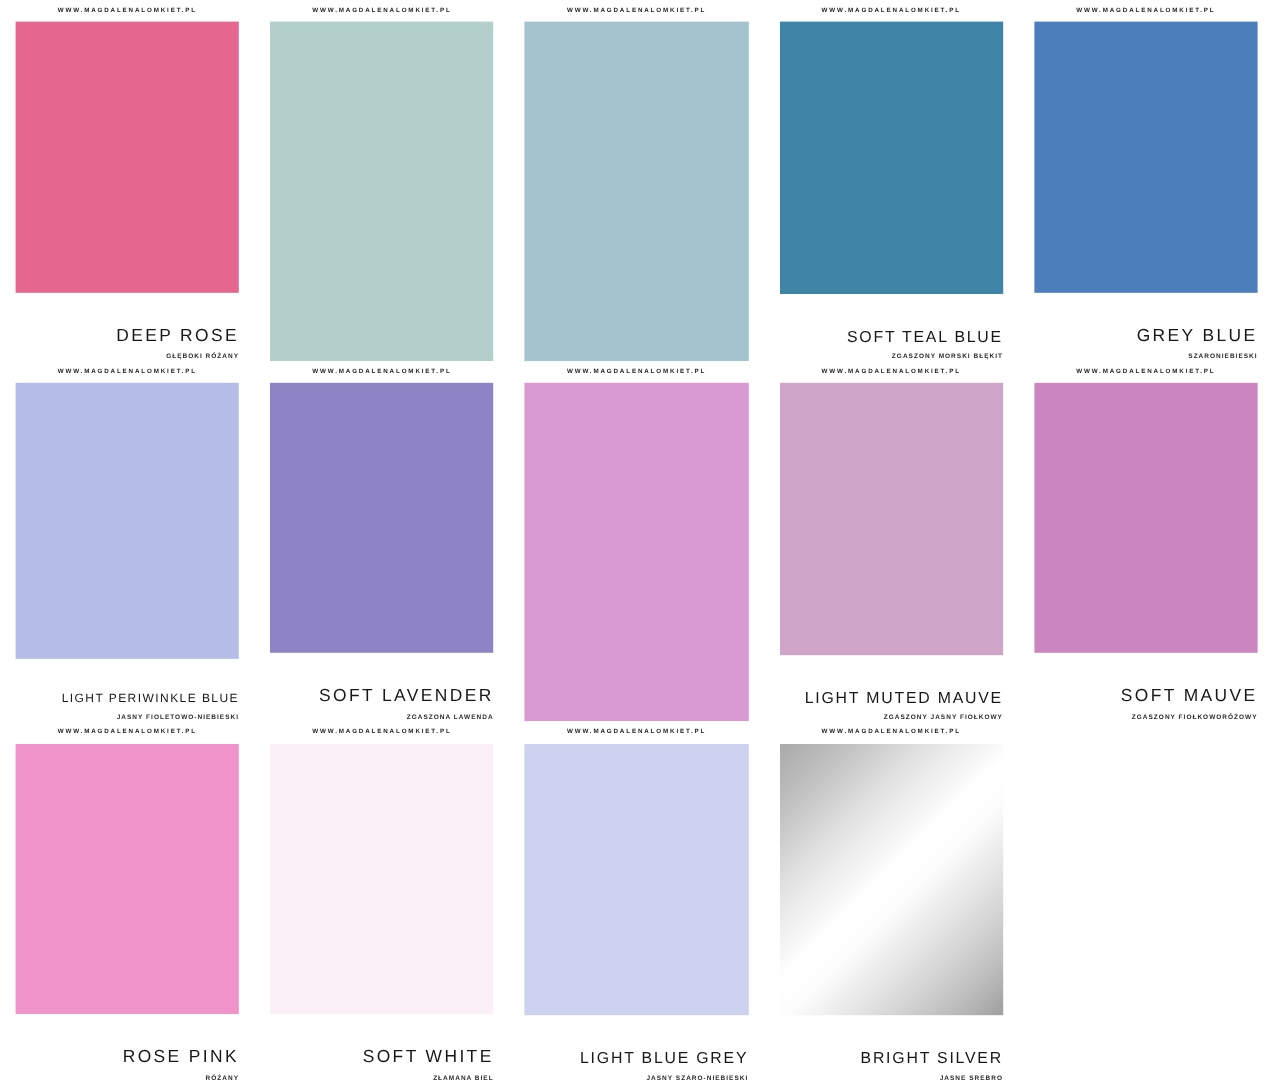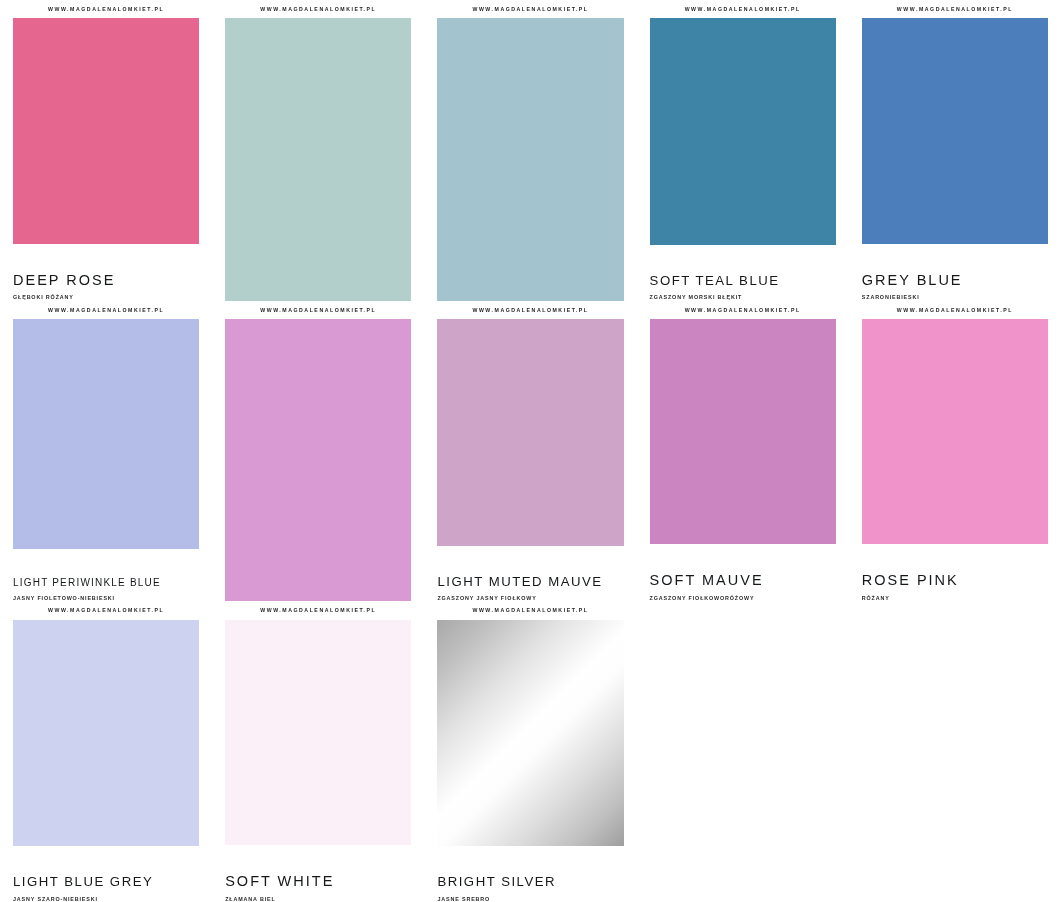--- a/index.html
+++ b/index.html
@@ -57,21 +57,21 @@
   
   .chip {
     width: 100%;
     flex: 1 1 auto;
     display: block;
   }
 
   
   .caption {
     width: 100%;
-    text-align: left;
+    text-align: right;
     padding-bottom: 0px;
     margin-top: 28px;
   }
 
   .name {
     font-size: 14.5px;
     letter-spacing: 2.0px;
     font-weight: 400;
     color: #16181a;
     line-height: 1.15;
@@ -146,20 +146,28 @@
 
     <div class="cell r2">
       <div class="wm">WWW.MAGDALENALOMKIET.PL</div>
       <div class="chip" style="background-color: rgb(180, 189, 232);"></div>
       <div class="caption">
         <div class="name name-xs">LIGHT PERIWINKLE BLUE</div>
         <div class="pl">JASNY FIOLETOWO-NIEBIESKI</div>
       </div>
     </div>
 
+    <div class="cell r2">
+      <div class="wm">WWW.MAGDALENALOMKIET.PL</div>
+      <div class="chip" style="background-color: rgb(142, 131, 196);"></div>
+      <div class="caption">
+        <div class="name">SOFT LAVENDER</div>
+        <div class="pl">ZGASZONA LAWENDA</div>
+      </div>
+    </div>
 
     <div class="cell r2">
       <div class="wm">WWW.MAGDALENALOMKIET.PL</div>
       <div class="chip" style="background-color: rgb(217, 154, 212);"></div>
     </div>
 
     <div class="cell r2">
       <div class="wm">WWW.MAGDALENALOMKIET.PL</div>
       <div class="chip" style="background-color: rgb(207, 164, 201);"></div>
       <div class="caption">
@@ -181,38 +189,38 @@
       <div class="wm">WWW.MAGDALENALOMKIET.PL</div>
       <div class="chip" style="background-color: rgb(240, 147, 202);"></div>
       <div class="caption">
         <div class="name">ROSE PINK</div>
         <div class="pl">RÓŻANY</div>
       </div>
     </div>
 
     <div class="cell r3">
       <div class="wm">WWW.MAGDALENALOMKIET.PL</div>
+      <div class="chip" style="background-color: rgb(251, 240, 247);"></div>
+      <div class="caption">
+        <div class="name">SOFT WHITE</div>
+        <div class="pl">ZŁAMANA BIEL</div>
+      </div>
+    </div>
+
+    <div class="cell r3">
+      <div class="wm">WWW.MAGDALENALOMKIET.PL</div>
       <div class="chip" style="background-color: rgb(204, 210, 239);"></div>
       <div class="caption">
         <div class="name name-sm">LIGHT BLUE GREY</div>
         <div class="pl">JASNY SZARO-NIEBIESKI</div>
       </div>
     </div>
 
     <div class="cell r3">
       <div class="wm">WWW.MAGDALENALOMKIET.PL</div>
-      <div class="chip" style="background-color: rgb(251, 240, 247);"></div>
-      <div class="caption">
-        <div class="name">SOFT WHITE</div>
-        <div class="pl">ZŁAMANA BIEL</div>
-      </div>
-    </div>
-
-    <div class="cell r3">
-      <div class="wm">WWW.MAGDALENALOMKIET.PL</div>
       <div class="chip" style="background-image: linear-gradient(135deg, rgb(169, 169, 169) 0%, rgb(189, 189, 189) 12%, rgb(226, 226, 226) 30%, rgb(255, 255, 255) 48%, rgb(253, 253, 253) 56%, rgb(220, 220, 220) 74%, rgb(191, 191, 191) 88%, rgb(158, 158, 158) 100%);"></div>
       <div class="caption">
         <div class="name name-sm">BRIGHT SILVER</div>
         <div class="pl">JASNE SREBRO</div>
       </div>
     </div>
 
   </div>
 </div>
 

